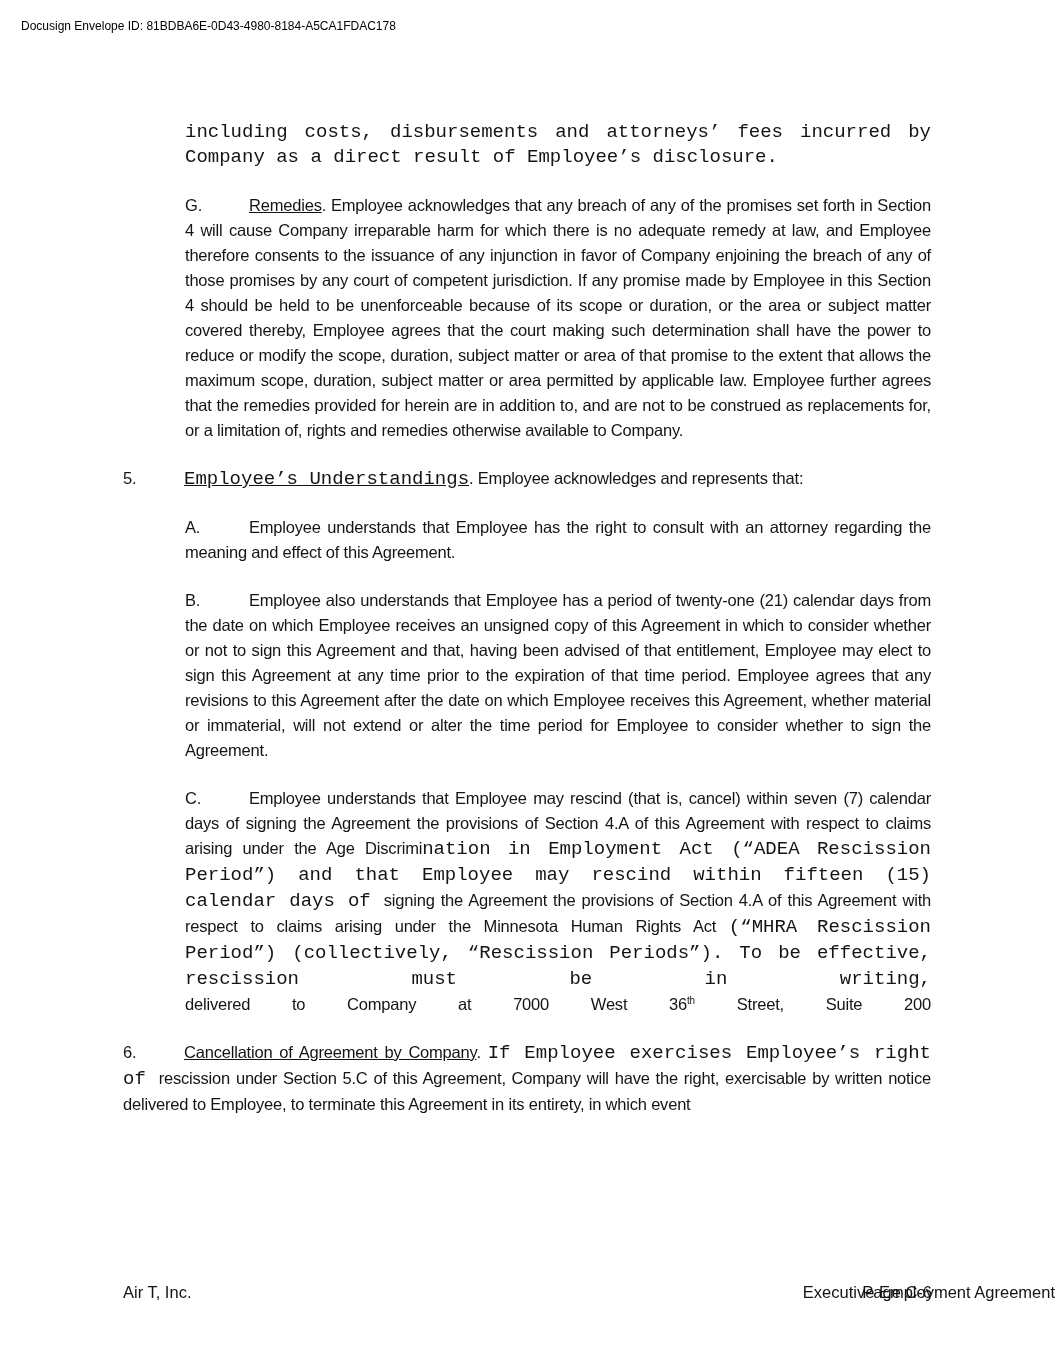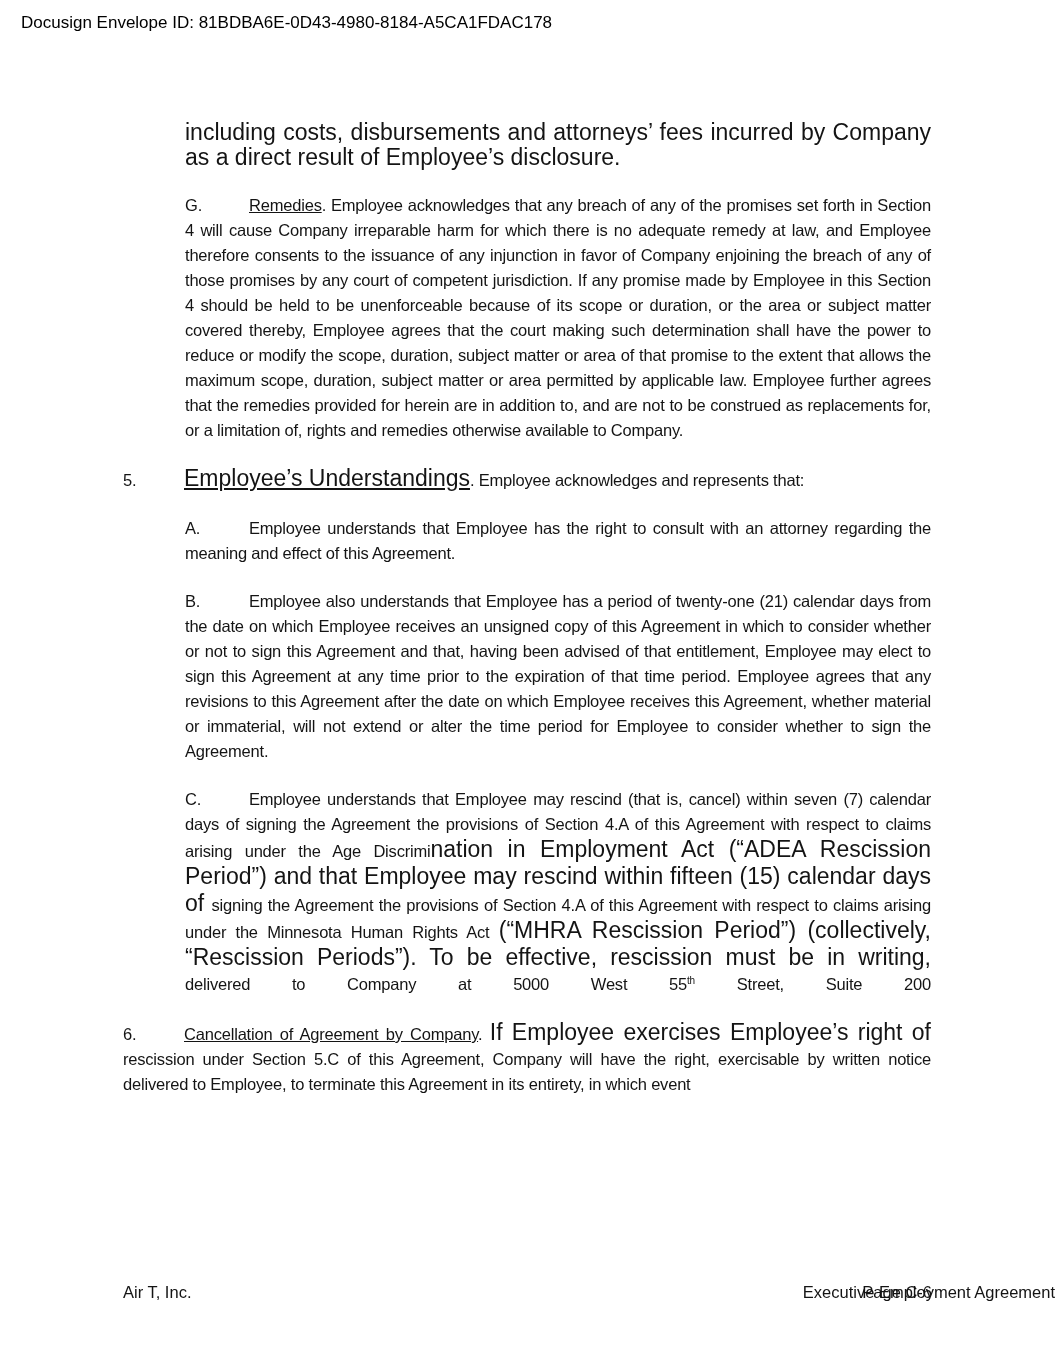--- a/index.html
+++ b/index.html
@@ -5,41 +5,41 @@
   html, body { margin: 0; padding: 0; }
   body {
     width: 1055px; height: 1365px;
     background: #ffffff;
     font-family: "Liberation Sans", sans-serif;
     color: #141414;
     position: relative;
     overflow: hidden;
   }
   .docusign-header {
-    position: absolute; top: 13px; left: 21px;
-    font-size: 17px; color: #000;
+    position: absolute; top: 19px; left: 21px;
+    font-size: 12px; color: #000;
   }
   .content {
     position: absolute; top: 120px; left: 123px; width: 808px;
   }
   .para {
     margin: 0 0 23px 0;
     font-size: 16.5px;
     line-height: 25px;
     letter-spacing: -0.2px;
     text-align: justify;
     text-align-last: left;
   }
   .indent { margin-left: 62px; }
   .label { display: inline-block; width: 64px; }
   .label-num { display: inline-block; width: 61px; }
   .serif {
-    font-family: Liberation Sans, sans-serif;
+    font-family: Liberation Mono, monospace;
     letter-spacing: 0;
-    font-size: 23px;
+    font-size: 19px;
   }
   .u { text-decoration: underline; }
   .just-last { text-align-last: justify; }
   .sup-ord {
     font-size: 10px;
     vertical-align: super;
     line-height: 0;
   }
   .footer {
     position: absolute; top: 1280px; left: 0; width: 1055px;
@@ -64,21 +64,21 @@
     <div class="para indent"><span class="label">G.</span><span class="u">Remedies</span><span>.  Employee acknowledges that any breach of any of the promises set forth in Section 4 will cause Company irreparable harm for which there is no adequate remedy at law, and Employee therefore consents to the issuance of any injunction in favor of Company enjoining the breach of any of those promises by any court of competent jurisdiction.  If any promise made by Employee in this Section 4 should be held to be unenforceable because of its scope or duration, or the area or subject matter covered thereby, Employee agrees that the court making such determination shall have the power to reduce or modify the scope, duration, subject matter or area of that promise to the extent that allows the maximum scope, duration, subject matter or area permitted by applicable law.  Employee further agrees that the remedies provided for herein are in addition to, and are not to be construed as replacements for, or a limitation of, rights and remedies otherwise available to Company.</span></div>
 
     <div class="para"><span class="label-num">5.</span><span class="serif u">Employee’s Understandings</span><span>.  Employee acknowledges and represents that:</span></div>
 
     <div class="para indent"><span class="label">A.</span><span>Employee understands that Employee has the right to consult with an attorney regarding the meaning and effect of this Agreement.</span></div>
 
     <div class="para indent"><span class="label">B.</span><span>Employee also understands that Employee has a period of twenty-one (21) calendar days from the date on which Employee receives an unsigned copy of this Agreement in which to consider whether or not to sign this Agreement and that, having been advised of that entitlement, Employee may elect to sign this Agreement at any time prior to the expiration of that time period.  Employee agrees that any revisions to this Agreement after the date on which Employee receives this Agreement, whether material or immaterial, will not extend or alter the time period for Employee to consider whether to sign the Agreement.</span></div>
 
     <div class="para indent">
       <div class="just-last"><span class="label">C.</span><span>Employee understands that Employee may rescind (that is, cancel) within seven (7) calendar days of signing the Agreement the provisions of Section 4.A of this Agreement with respect to claims arising under the Age Discrimi</span><span class="serif">nation in Employment Act (“ADEA Rescission Period”) and that Employee may rescind within fifteen (15) calendar days of </span><span>signing the Agreement the provisions of Section 4.A of this Agreement with respect to claims arising under the Minnesota Human Rights Act </span><span class="serif">(“MHRA Rescission Period”) (collectively, “Rescission Periods”).  To be effective, rescission must be in writing,</span></div>
-      <div class="just-last"><span>delivered to Company at 5000 West 55</span><span class="sup-ord">th</span><span> Street, Suite 200</span></div>
+      <div class="just-last"><span>delivered to Company at 7000 West 36</span><span class="sup-ord">th</span><span> Street, Suite 200</span></div>
     </div>
 
     <div class="para"><span class="label-num">6.</span><span class="u">Cancellation of Agreement by Company</span><span>.  </span><span class="serif">If Employee exercises Employee’s right of </span><span>rescission under Section 5.C of this Agreement, Company will have the right, exercisable by written notice delivered to Employee, to terminate this Agreement in its entirety, in which event</span></div>
 
   </div>
 
   <div class="footer">
     <span class="f-left">Air T, Inc.</span>
     <span class="f-center">Executive Employment Agreement</span>
     <span class="f-right">Page C-6</span>

